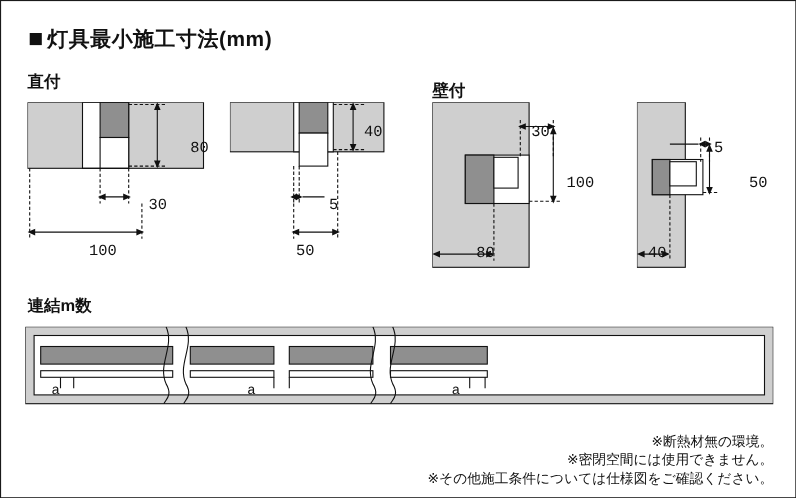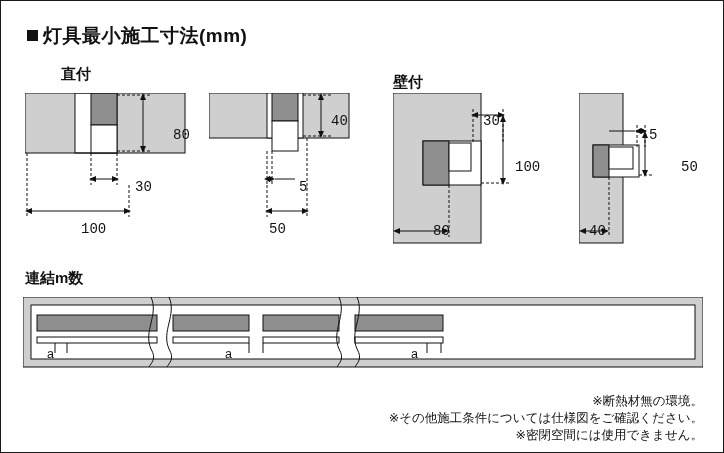--- a/index.html
+++ b/index.html
@@ -16,21 +16,21 @@
 </style>
 </head>
 <body>
 
 <div id="page">
 
   <div class="abs ttl" style="left:26px;top:22px;">
     <span class="sqbul"></span><span>灯具最小施工寸法(mm)</span>
   </div>
 
-  <div class="abs sec" style="left:24px;top:64px;margin-left:36px;">直付</div>
+  <div class="abs sec" style="left:24px;top:64px;">直付</div>
 
   <div class="abs sec" style="left:392px;top:72px;">壁付</div>
 
   <div class="abs" style="left:24px;top:92px;">
     <svg width="170" height="150" viewBox="0 0 170 150">
 
       <rect x="0" y="0" width="160" height="60" fill="#cfcfcf" stroke="none"></rect>
 
       <rect x="50" y="0" width="42" height="60" fill="#ffffff" stroke="#111" stroke-width="1"></rect>
 
@@ -193,17 +193,17 @@
       <line x1="418" y1="46" x2="418" y2="56" stroke="#111" stroke-width="1"></line>
     </svg>
   </div>
   <div class="abs small" style="left:46px;top:346px;">a</div>
   <div class="abs small" style="left:224px;top:346px;">a</div>
   <div class="abs small" style="left:410px;top:346px;">a</div>
 
 
   <div class="abs note" style="left:372px;top:392px;width:330px;text-align:right;">
     <div>※断熱材無の環境。</div>
+    <div>※密閉空間には使用できません。</div>
     <div>※その他施工条件については仕様図をご確認ください。</div>
-    <div>※密閉空間には使用できません。</div>
   </div>
 
 </div>
 
 </body></html>

